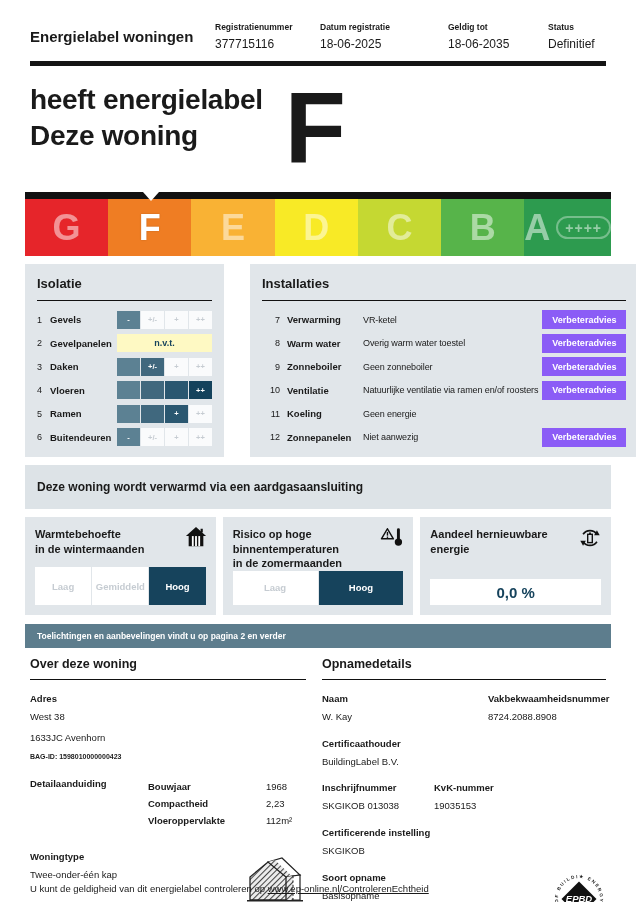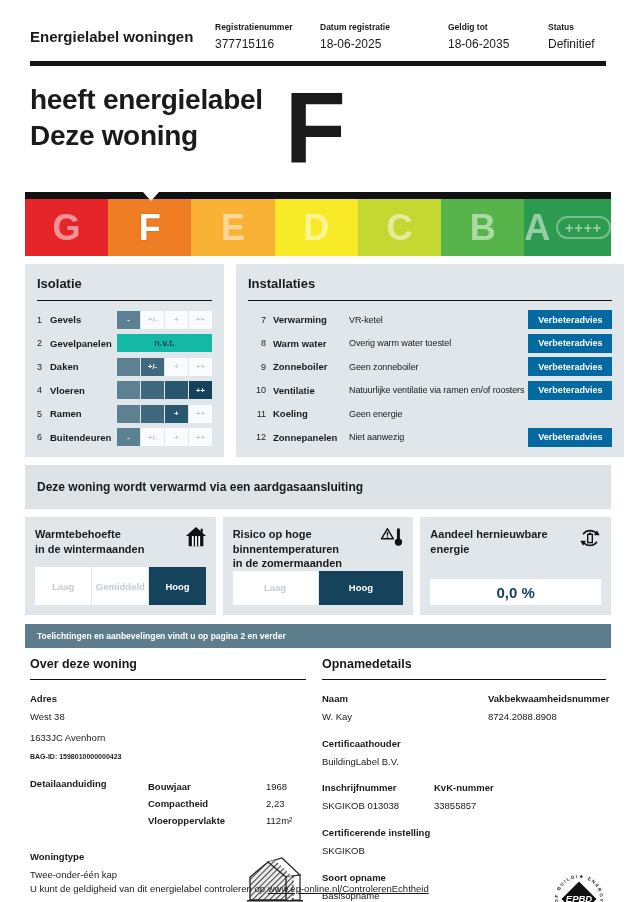--- a/index.html
+++ b/index.html
@@ -30,38 +30,38 @@
   .scale-segs{display:flex;height:57px;}
   .seg{flex:1;position:relative;display:flex;align-items:center;justify-content:center;}
   .seg-letter{font-size:36px;font-weight:bold;color:rgba(255,255,255,0.5);}
   .seg-letter.current{color:#fff;text-shadow:0 0 2px rgba(0,0,0,0.2);}
   .seg-arrow{position:absolute;right:-11px;top:50%;margin-top:-11px;width:0;height:0;z-index:2;
              border-top:11px solid transparent;border-bottom:11px solid transparent;}
   .pill{border:2px solid rgba(255,255,255,0.35);color:rgba(255,255,255,0.5);border-radius:12px;
         font-size:14px;font-weight:bold;padding:2px 7px 1px 7px;margin-left:6px;letter-spacing:1px;}
 
   
-  .panels{display:flex;gap:12px;margin:8px 25px 0 25px;}
+  .panels{display:flex;gap:26px;margin:8px 25px 0 25px;}
   .panel{background:#e1e6ea;padding:12px 12px 8px 12px;}
   .panel.iso{flex:none;width:175px;}
   .panel.inst{flex:1;}
   .panel-title{font-size:13px;font-weight:bold;border-bottom:1.5px solid #111;padding-bottom:9px;margin-bottom:7px;}
   .iso-row,.inst-row{display:flex;align-items:center;height:23.5px;}
   .iso-num{width:13px;font-size:9px;}
   .iso-label{flex:1;font-size:9.5px;font-weight:bold;padding-right:3px;}
   .cells{display:flex;width:95px;height:18px;gap:1px;flex:none;}
   .cell{flex:1;display:flex;align-items:center;justify-content:center;
         font-size:7.5px;font-weight:bold;background:#fafbfc;color:#c6ccd2;}
   .cell.lab{color:#fff;}
-  .nvt{flex:1;background:#14b8a6;color:#16435c;font-size:9px;font-weight:bold;
+  .nvt{flex:1;background:#fef9c3;color:#16435c;font-size:9px;font-weight:bold;
        display:flex;align-items:center;justify-content:center;}
   .inst-num{width:18px;font-size:9px;text-align:right;padding-right:7px;flex:none;}
   .inst-label{width:76px;font-size:9.5px;font-weight:bold;flex:none;}
   .inst-value{flex:1;font-size:9px;white-space:nowrap;overflow:hidden;letter-spacing:-0.1px;padding-right:4px;}
-  .advice-btn{width:84px;height:19px;background:#0369a1;color:#fff;font-size:9px;font-weight:bold;
+  .advice-btn{width:84px;height:19px;background:#8b5cf6;color:#fff;font-size:9px;font-weight:bold;
               display:flex;align-items:center;justify-content:center;flex:none;border:none;cursor:pointer;}
   .advice-spacer{width:84px;flex:none;}
 
   
   .band{margin:8px 25px 0 25px;background:#dde3e7;font-size:12px;font-weight:bold;padding:15px 12px;}
 
   
   .boxes{display:flex;gap:7px;margin:8px 25px 0 25px;}
   .box{flex:1;background:#e1e6ea;padding:10px;position:relative;height:78px;display:flex;flex-direction:column;}
   .box-title{font-size:11px;font-weight:bold;line-height:1.32;padding-right:26px;}
@@ -416,21 +416,21 @@
         <div class="field-label">Certificaathouder</div>
         <div class="field-value">BuildingLabel B.V.</div>
       </div>
       <div class="row2">
         <div class="sub mid">
           <div class="field-label">Inschrijfnummer</div>
           <div class="field-value">SKGIKOB 013038</div>
         </div>
         <div class="sub">
           <div class="field-label">KvK-nummer</div>
-          <div class="field-value">33855857</div>
+          <div class="field-value">19035153</div>
         </div>
       </div>
       <div class="fblock">
         <div class="field-label">Certificerende instelling</div>
         <div class="field-value">SKGIKOB</div>
       </div>
       <div class="seal-row">
         <div class="fblock">
           <div class="field-label">Soort opname</div>
           <div class="field-value">Basisopname</div>

